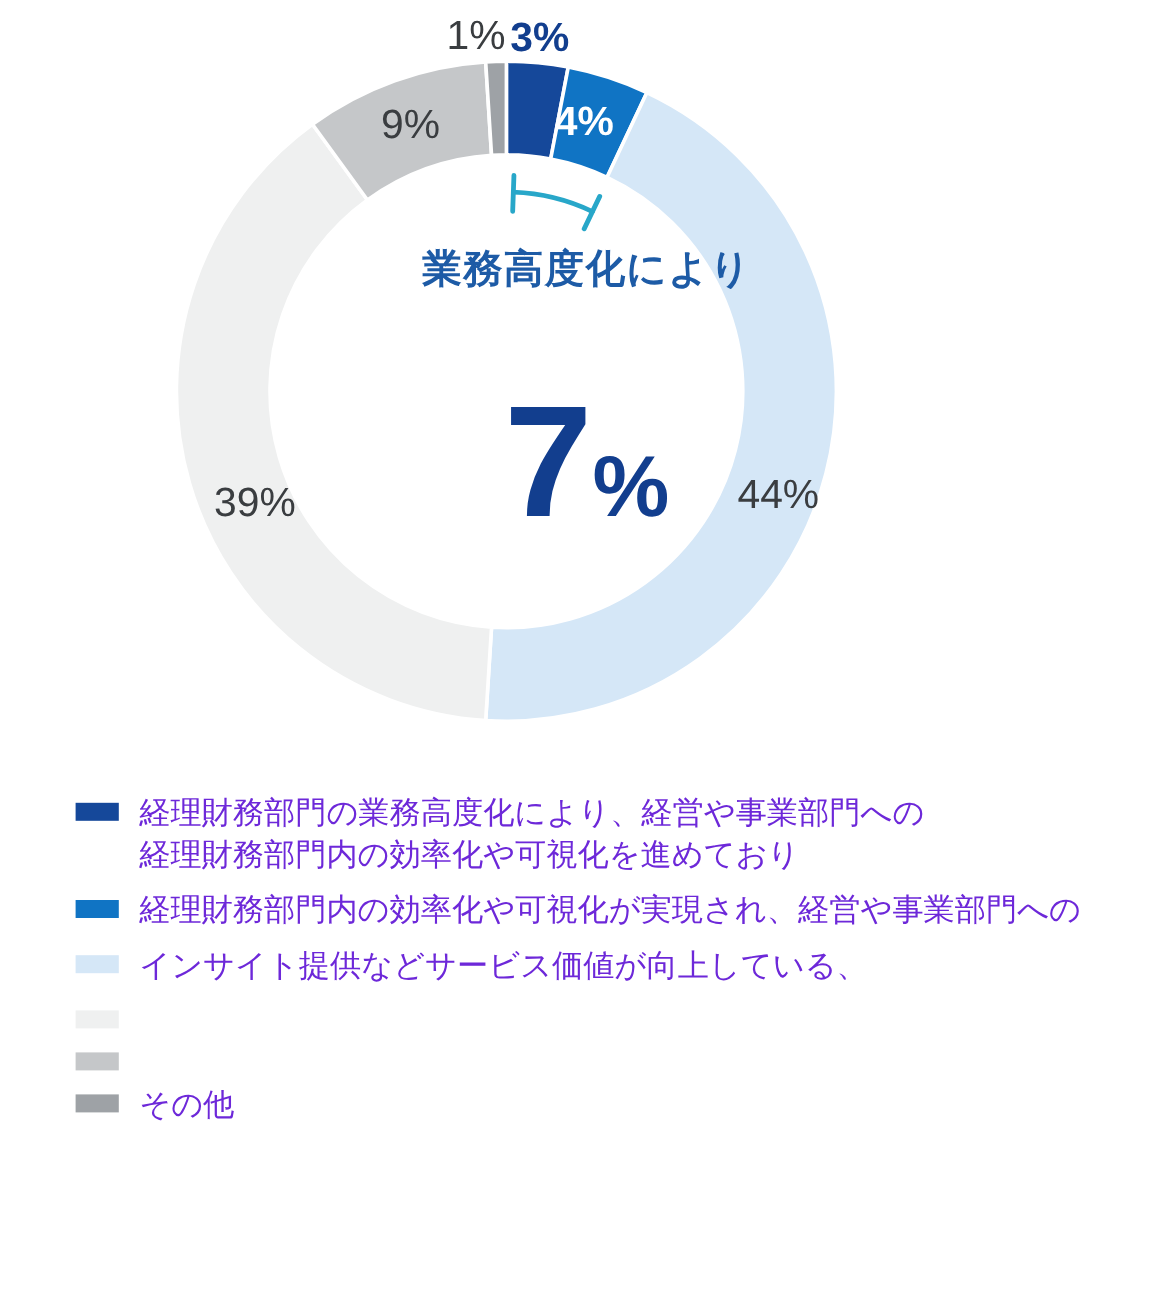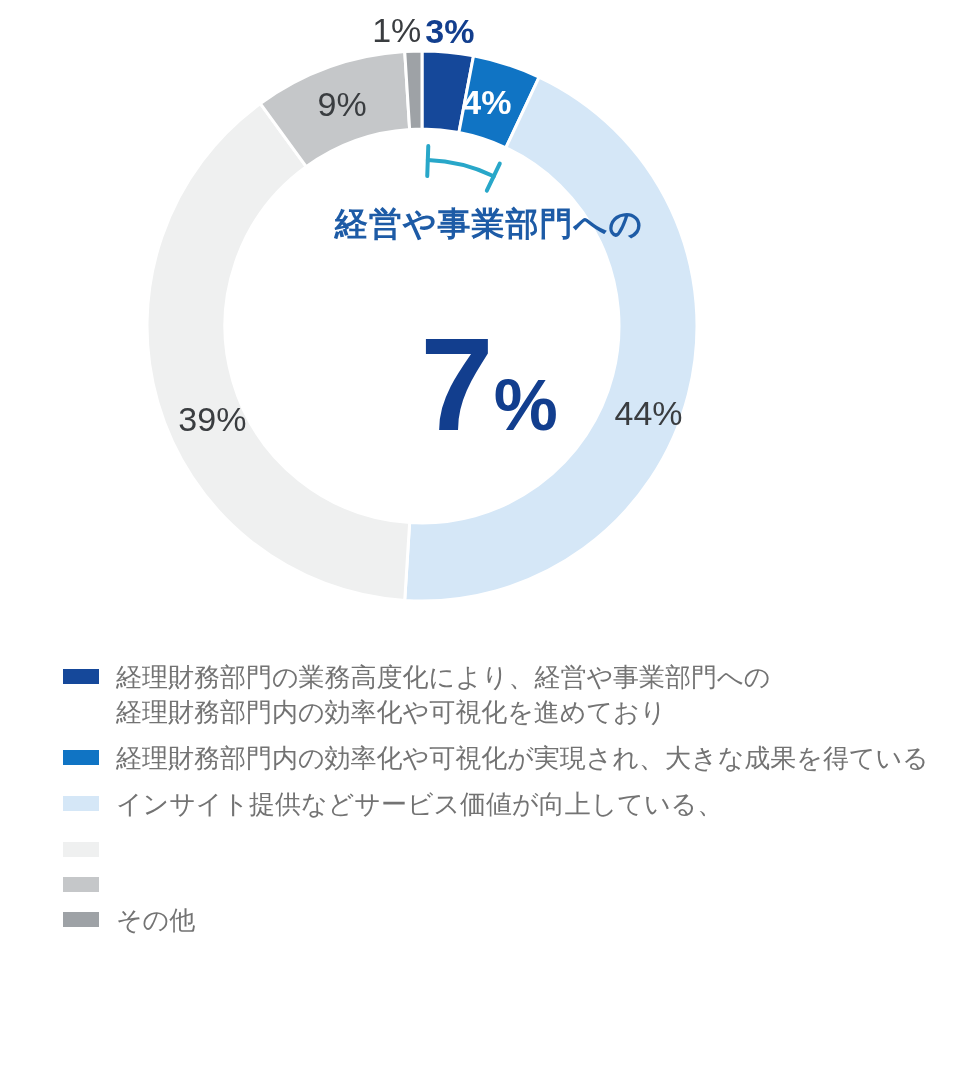--- a/index.html
+++ b/index.html
@@ -17,21 +17,21 @@
   }
   .center-label span{display:block;}
   .center-value{
     position:absolute;left:0;right:0;top:317px;text-align:center;color:#123e8e;
   }
   .center-value .val{font-size:132px;font-weight:bold;line-height:135px;}
   .center-value .unit{font-size:72px;font-weight:bold;}
   .legend{position:absolute;left:63px;top:660px;width:900px;}
   .legend-item{display:flex;align-items:flex-start;margin-bottom:11px;}
   .swatch{flex:0 0 36px;width:36px;height:15px;margin-top:9px;margin-right:17px;}
-  .legend-text{font-size:26px;line-height:35px;color:#737373;}
+  .legend-text{font-size:26px;line-height:35px;color:#6d28d9;}
 </style>
 </head>
 <body>
 
 <div class="chart-wrap">
   <svg width="978" height="650" viewBox="0 0 978 650" aria-hidden="true">
       <path d="M422 51 A275 275 0 0 1 473.5298615110743 55.87100604961063 L458.91411897338776 132.48941160644833 A197 197 0 0 0 422 129 Z" fill="#15489A" stroke="#ffffff" stroke-width="3" stroke-linejoin="miter"></path>
       <path d="M473.5298615110743 55.87100604961063 A275 275 0 0 1 539.0893051803951 77.17256057184466 L505.87852043831936 147.74907066419416 A197 197 0 0 0 458.91411897338776 132.48941160644833 Z" fill="#1074C4" stroke="#ffffff" stroke-width="3" stroke-linejoin="miter"></path>
       <path d="M539.0893051803951 77.17256057184466 A275 275 0 0 1 404.73260712943886 600.4573503177746 L409.6302676527253 522.6112655003694 A197 197 0 0 0 505.87852043831936 147.74907066419416 Z" fill="#D5E7F7" stroke="#ffffff" stroke-width="3" stroke-linejoin="miter"></path>
       <path d="M404.73260712943886 600.4573503177746 A275 275 0 0 1 260.35905561956986 103.52032654688949 L306.20630529838274 166.62365210813536 A197 197 0 0 0 409.6302676527253 522.6112655003694 Z" fill="#EFF0F0" stroke="#ffffff" stroke-width="3" stroke-linejoin="miter"></path>
@@ -43,39 +43,39 @@
         <line x1="486.8128623202973" y1="190.72512103923293" x2="499.77543478435683" y2="163.67014524707952"></line>
       </g>
       <text x="449.85606074228025" y="31.31365847748833" fill="#123E8E" font-size="34" font-weight="bold" text-anchor="middle" dominant-baseline="central">3%</text>
       <text x="486.92801067248763" y="101.55066215434377" fill="#FFFFFF" font-size="34" font-weight="bold" text-anchor="middle" dominant-baseline="central">4%</text>
       <text x="648.585626026357" y="412.69081337090574" fill="#3A3D40" font-size="34" text-anchor="middle" dominant-baseline="central">44%</text>
       <text x="212.37069018024147" y="418.84190102525815" fill="#3A3D40" font-size="34" text-anchor="middle" dominant-baseline="central">39%</text>
       <text x="342.05785082211105" y="103.95213852680288" fill="#3A3D40" font-size="34" text-anchor="middle" dominant-baseline="central">9%</text>
       <text x="396.702415312874" y="30.146058131743473" fill="#3A3D40" font-size="34" text-anchor="middle" dominant-baseline="central">1%</text>
     </svg>
   <div class="center-label">
-    <span>経営や事業部門への</span>
+    <span>業務高度化により</span>
   </div>
   <div class="center-value">
     <span class="val">7</span><span class="unit">%</span>
   </div>
 </div>
 
 <div class="legend">
     <div class="legend-item">
       <span class="swatch" style="background: rgb(21, 72, 154);"></span>
       <div class="legend-text">
         <div>経理財務部門の業務高度化により、経営や事業部門への</div>
         <div>経理財務部門内の効率化や可視化を進めており</div>
       </div>
     </div>
     <div class="legend-item">
       <span class="swatch" style="background: rgb(16, 116, 196);"></span>
       <div class="legend-text">
-        <div>経理財務部門内の効率化や可視化が実現され、大きな成果を得ている</div>
+        <div>経理財務部門内の効率化や可視化が実現され、経営や事業部門への</div>
       </div>
     </div>
     <div class="legend-item">
       <span class="swatch" style="background: rgb(213, 231, 247);"></span>
       <div class="legend-text">
         <div>インサイト提供などサービス価値が向上している、</div>
       </div>
     </div>
     <div class="legend-item">
       <span class="swatch" style="background: rgb(239, 240, 240);"></span>

